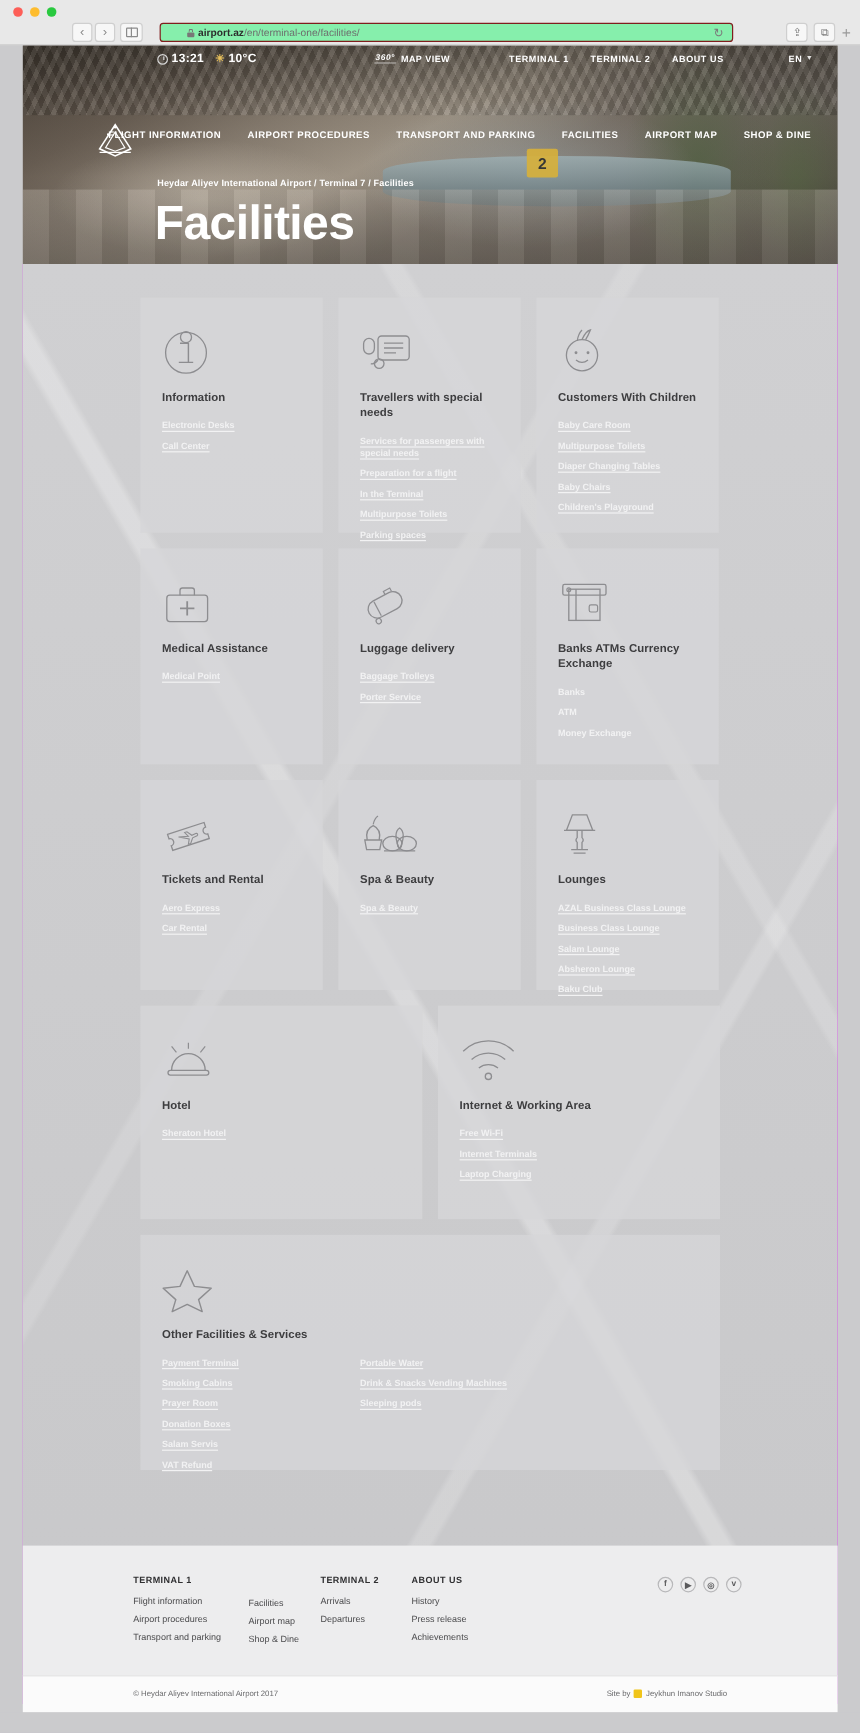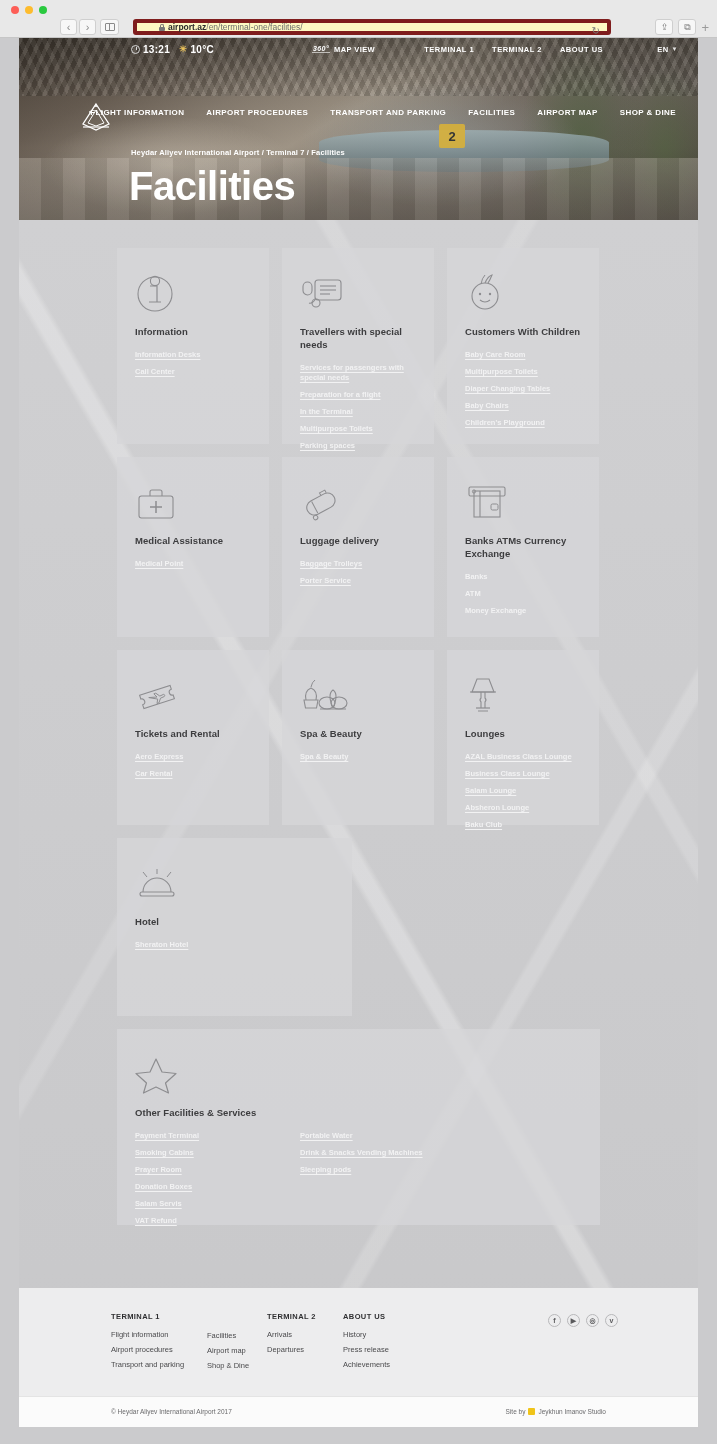--- a/index.html
+++ b/index.html
@@ -66,22 +66,22 @@
     border: 1px solid #8a8a8a; border-radius: 1px;
     position: relative;
   }
   .sidebar-glyph:after {
     content:''; position:absolute; left:3px; top:-1px; bottom:-1px;
     width:1px; background:#8a8a8a;
   }
   .urlbar {
     position: absolute; left: 133px; top: 0px;
     width: 478px; height: 16px;
-    background: #fef9c3;
-    border: 4px solid #7f1d1d; border-radius: 3px;
+    background: #86efac;
+    border: 1px solid #7f1d1d; border-radius: 3px;
     display: flex; align-items: center;
   }
   .lock-icon {
     margin-left: 22px; margin-right: 3px;
     width: 6px; height: 7px; position: relative;
   }
   .lock-icon .body {
     position:absolute; bottom:0; left:0; width:6px; height:4px;
     background:#777; border-radius:1px;
   }
@@ -410,21 +410,21 @@
         <div class="card w1 r1">
           <div class="icon-box">
             <svg width="40" height="42" viewBox="0 0 40 42">
               <circle cx="20" cy="22" r="17" fill="none" stroke="#8d8d90" stroke-width="1.1"></circle>
               <circle cx="20" cy="9" r="4.6" fill="none" stroke="#8d8d90" stroke-width="1.1"></circle>
               <path d="M15 14 h7 v16 h4 M14 30 h12" fill="none" stroke="#8d8d90" stroke-width="1.2" stroke-linejoin="round"></path>
             </svg>
           </div>
           <div class="card-title">Information</div>
           <div class="links">
-            <a href="#">Information Desks</a>
+            <a href="#">Electronic Desks</a>
             <a href="#">Call Center</a>
           </div>
         </div>
 
         <div class="card w1 r1">
           <div class="icon-box">
             <svg width="44" height="40" viewBox="0 0 44 40">
               <rect x="15" y="6" width="26" height="20" rx="3" fill="none" stroke="#8d8d90" stroke-width="1.1"></rect>
               <line x1="20" y1="12" x2="36" y2="12" stroke="#8d8d90" stroke-width="1.1"></line>
               <line x1="20" y1="16" x2="36" y2="16" stroke="#8d8d90" stroke-width="1.1"></line>
@@ -585,20 +585,36 @@
               <line x1="12" y1="13" x2="8" y2="8" stroke="#8d8d90" stroke-width="1"></line>
               <line x1="32" y1="13" x2="36" y2="8" stroke="#8d8d90" stroke-width="1"></line>
             </svg>
           </div>
           <div class="card-title">Hotel</div>
           <div class="links">
             <a href="#">Sheraton Hotel</a>
           </div>
         </div>
 
+        <div class="card w-net r4">
+          <div class="icon-box">
+            <svg width="48" height="40" viewBox="0 0 48 40">
+              <path d="M3 12 a30 30 0 0 1 42 0" fill="none" stroke="#8d8d90" stroke-width="1.1"></path>
+              <path d="M10 19 a21 21 0 0 1 28 0" fill="none" stroke="#8d8d90" stroke-width="1.1"></path>
+              <path d="M16 26 a13 13 0 0 1 16 0" fill="none" stroke="#8d8d90" stroke-width="1.1"></path>
+              <circle cx="24" cy="33" r="2.6" fill="none" stroke="#8d8d90" stroke-width="1.1"></circle>
+            </svg>
+          </div>
+          <div class="card-title">Internet &amp; Working Area</div>
+          <div class="links">
+            <a href="#">Free Wi-Fi</a>
+            <a href="#">Internet Terminals</a>
+            <a href="#">Laptop Charging</a>
+          </div>
+        </div>
       </div>
 
       <div class="row">
         <div class="card other">
           <div class="icon-box">
             <svg width="42" height="40" viewBox="0 0 42 40">
               <path d="M21 4 L27 17 L41 18.5 L30.5 28 L33.5 38 L21 32 L8.5 38 L11.5 28 L1 18.5 L15 17 Z" fill="none" stroke="#8d8d90" stroke-width="1.2" stroke-linejoin="round"></path>
             </svg>
           </div>
           <div class="card-title">Other Facilities &amp; Services</div>

